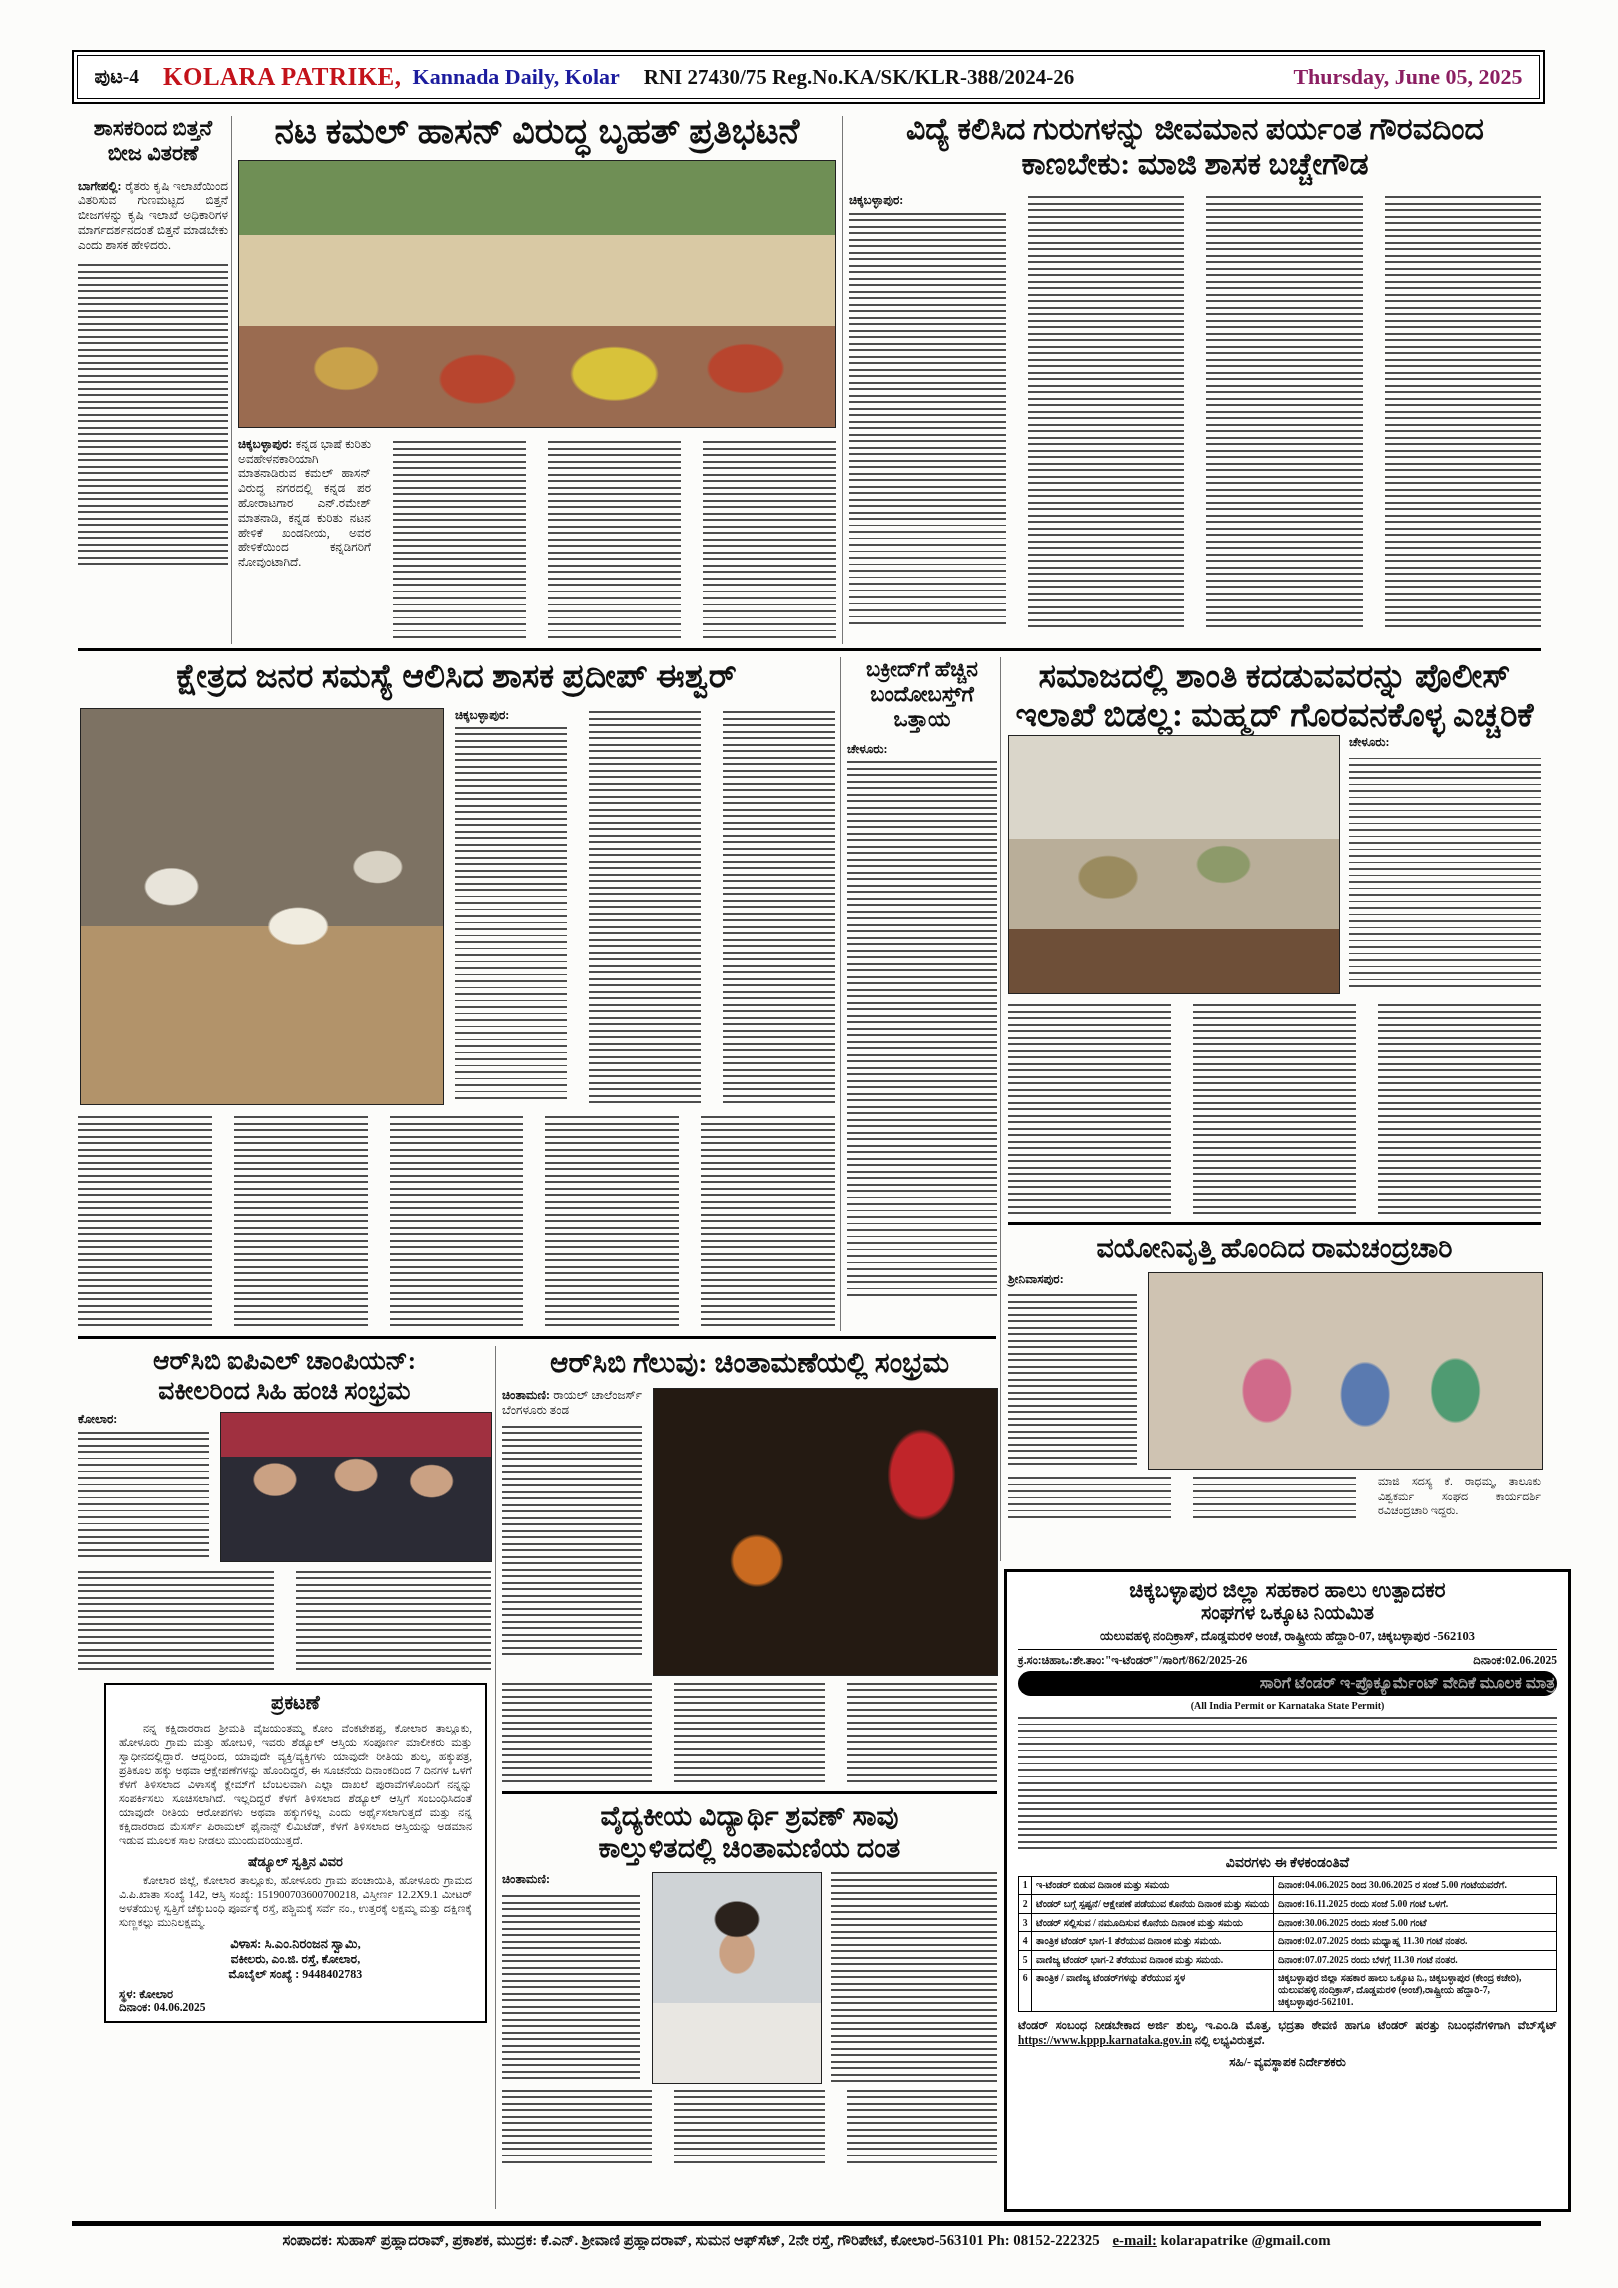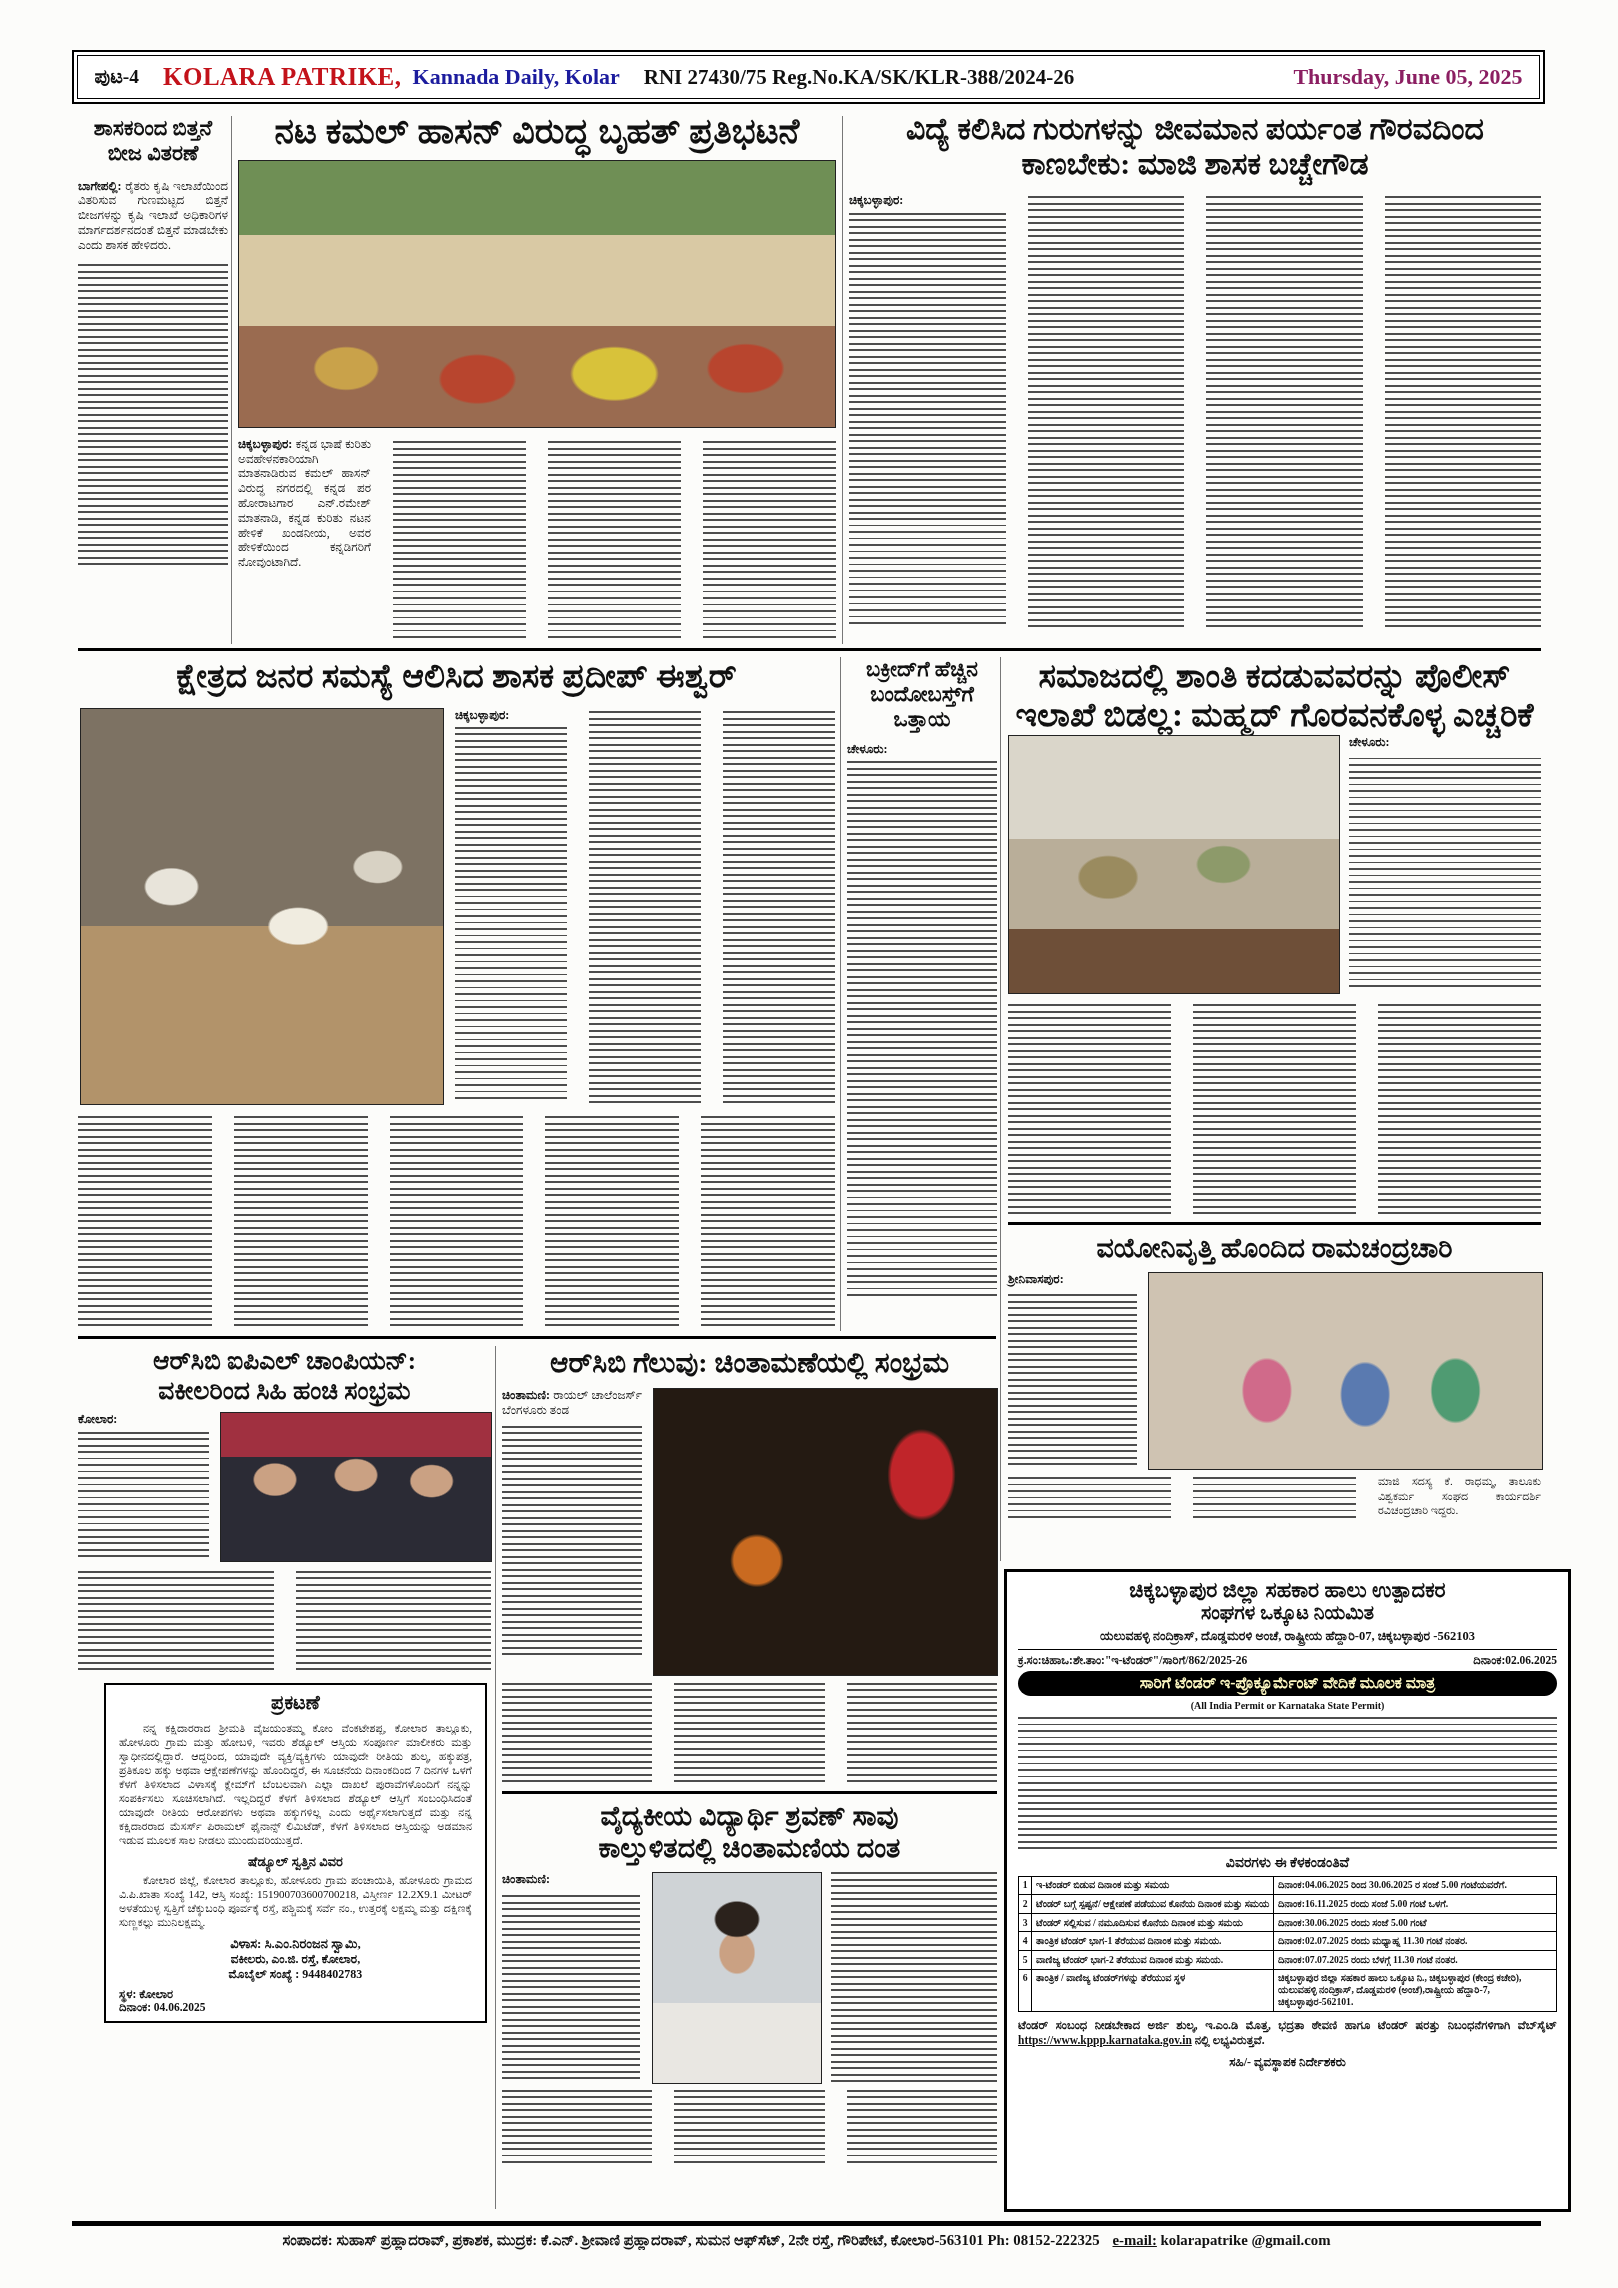--- a/index.html
+++ b/index.html
@@ -20,21 +20,21 @@
   .vr{position:absolute;width:0.9px;background:#777;}
   .photo{border:0.9px solid #222;}
   .sim{background-image:repeating-linear-gradient(0deg,#262626 0px,#262626 1.8px,transparent 1.8px,transparent 6.5px);opacity:.82;}
   .cols{display:flex;gap:22px;}
   .cols>div{flex:1;}
   .lead{font-size:12px;line-height:14.8px;text-align:justify;}
   .dl{font-weight:bold;}
   .box{border:2.8px solid #000;background:#fff;}
   table.tnd{border-collapse:collapse;width:100%;}
   table.tnd td{border:0.9px solid #000;font-size:9.7px;font-weight:bold;line-height:12px;padding:2.8px 3.7px;vertical-align:top;}
-  .banner{background:#000;color:#fef9c3;border-radius:14.8px;text-align:center;font-weight:bold;}
+  .banner{background:#000;color:#a3a3a3;border-radius:14.8px;text-align:right;font-weight:bold;}
   
   .ph-protest{background:
     radial-gradient(55px 37px at 18% 78%, #c9a24a 0 55%, transparent 60%),
     radial-gradient(65px 42px at 40% 82%, #b8452e 0 55%, transparent 60%),
     radial-gradient(74px 46px at 63% 80%, #d8c23a 0 55%, transparent 60%),
     radial-gradient(65px 42px at 85% 78%, #b8452e 0 55%, transparent 60%),
     linear-gradient(180deg,#6f8f55 0 28%, #d9c9a4 28% 62%, #9a6b50 62% 100%);}
   .ph-crowd{background:
     radial-gradient(46px 32px at 25% 45%, #e8e4da 0 55%, transparent 60%),
     radial-gradient(51px 32px at 60% 55%, #f0ece0 0 55%, transparent 60%),

